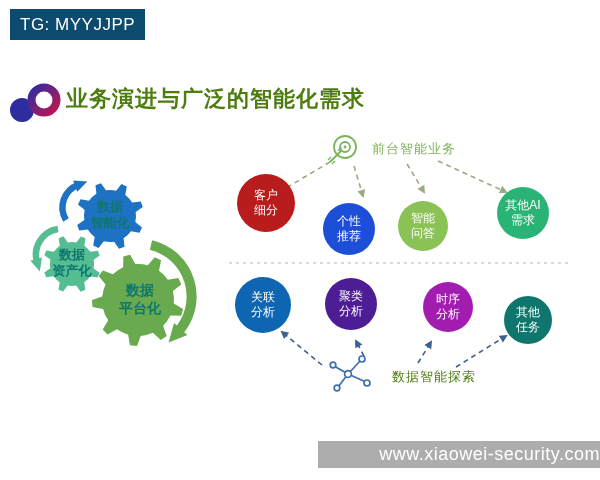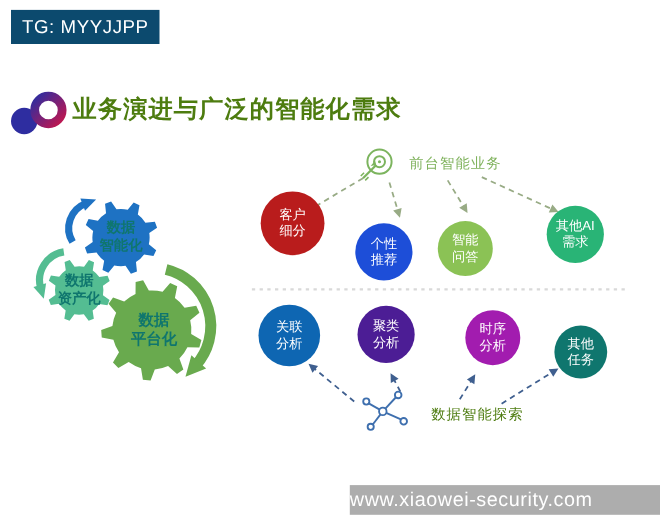--- a/index.html
+++ b/index.html
@@ -9,21 +9,21 @@
           background:#0c4a6e;color:#ffffff;font-size:17px;padding:0 10px;letter-spacing:.5px;}
   .title{position:absolute;left:66px;top:84px;margin:0;font-size:22px;font-weight:700;
          color:#4d7c0f;letter-spacing:1px;}
   .art{position:absolute;left:0;top:0;width:600px;height:480px;}
   .lbl{position:absolute;white-space:pre-line;text-align:center;}
   .gear-lbl{color:#0f766e;font-size:13px;font-weight:600;line-height:16px;width:90px;}
   .grp-lbl{font-size:13px;letter-spacing:1px;}
   .circle{position:absolute;border-radius:50%;display:flex;align-items:center;justify-content:center;
           color:#ffffff;font-size:12px;line-height:15px;text-align:center;white-space:pre-line;}
   .watermark{position:absolute;left:318px;top:441px;width:282px;height:27px;line-height:27px;
-             background:#adadad;color:#ffffff;font-size:18px;text-align:left;letter-spacing:.5px;}
+             background:#adadad;color:#ffffff;font-size:18px;text-align:right;letter-spacing:.5px;}
 </style>
 </head>
 <body>
 
 <div class="stage">
 
   <div class="banner">TG: MYYJJPP</div>
 
   <h1 class="title">业务演进与广泛的智能化需求</h1>
 

